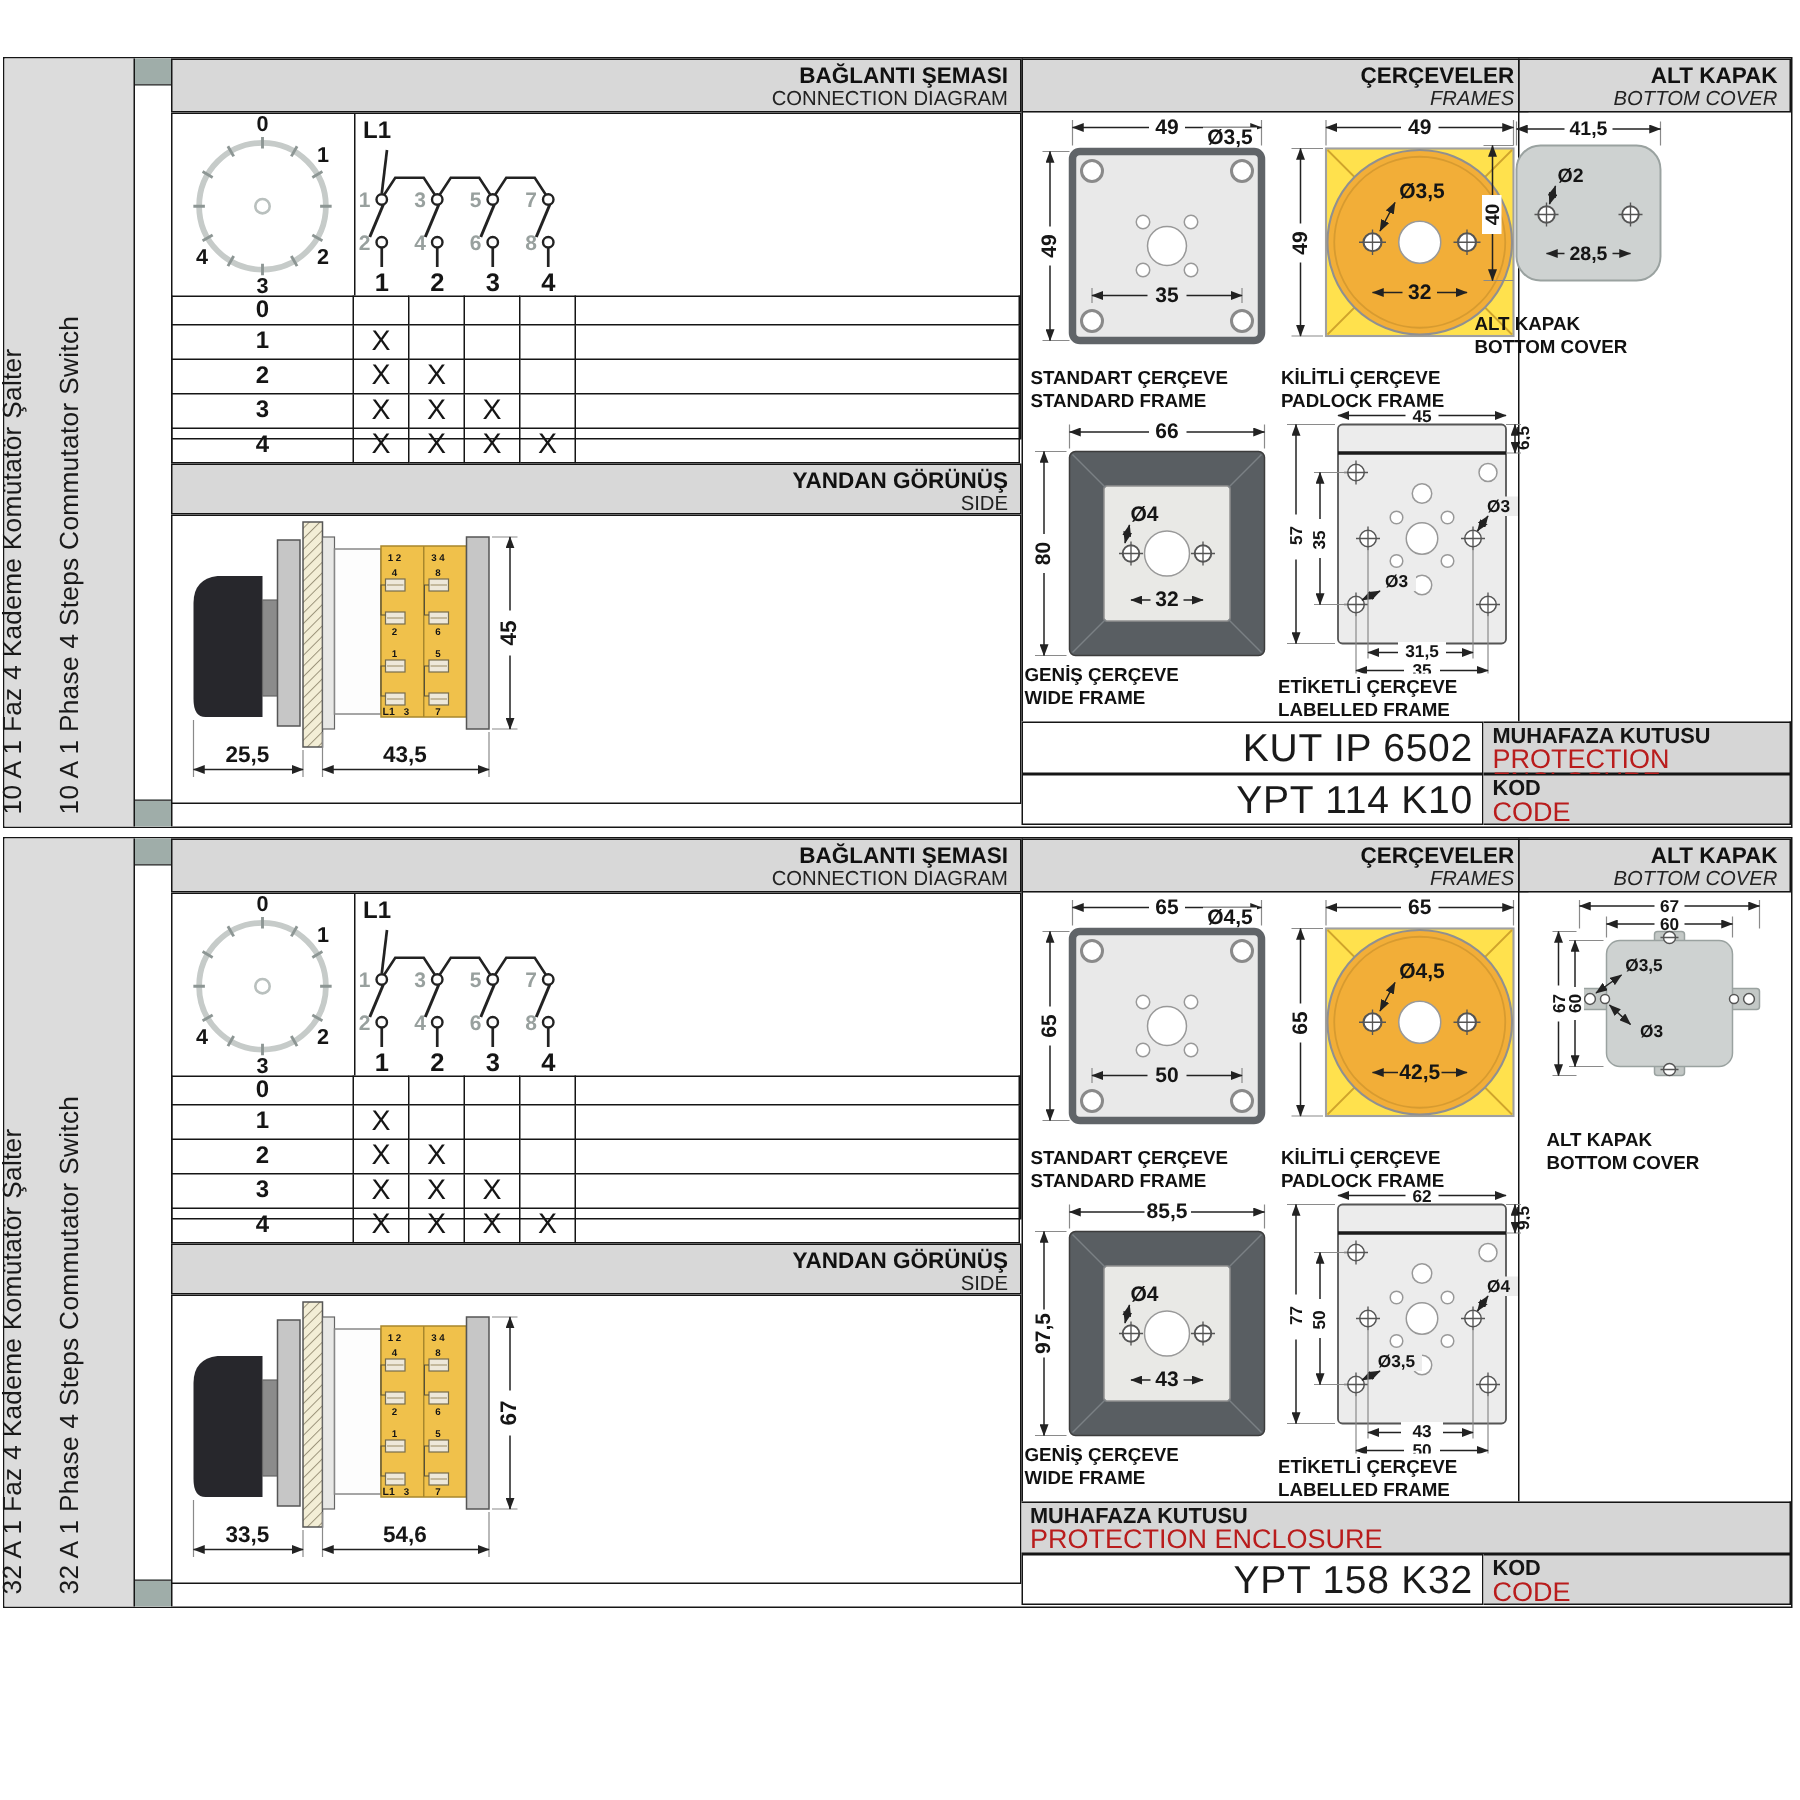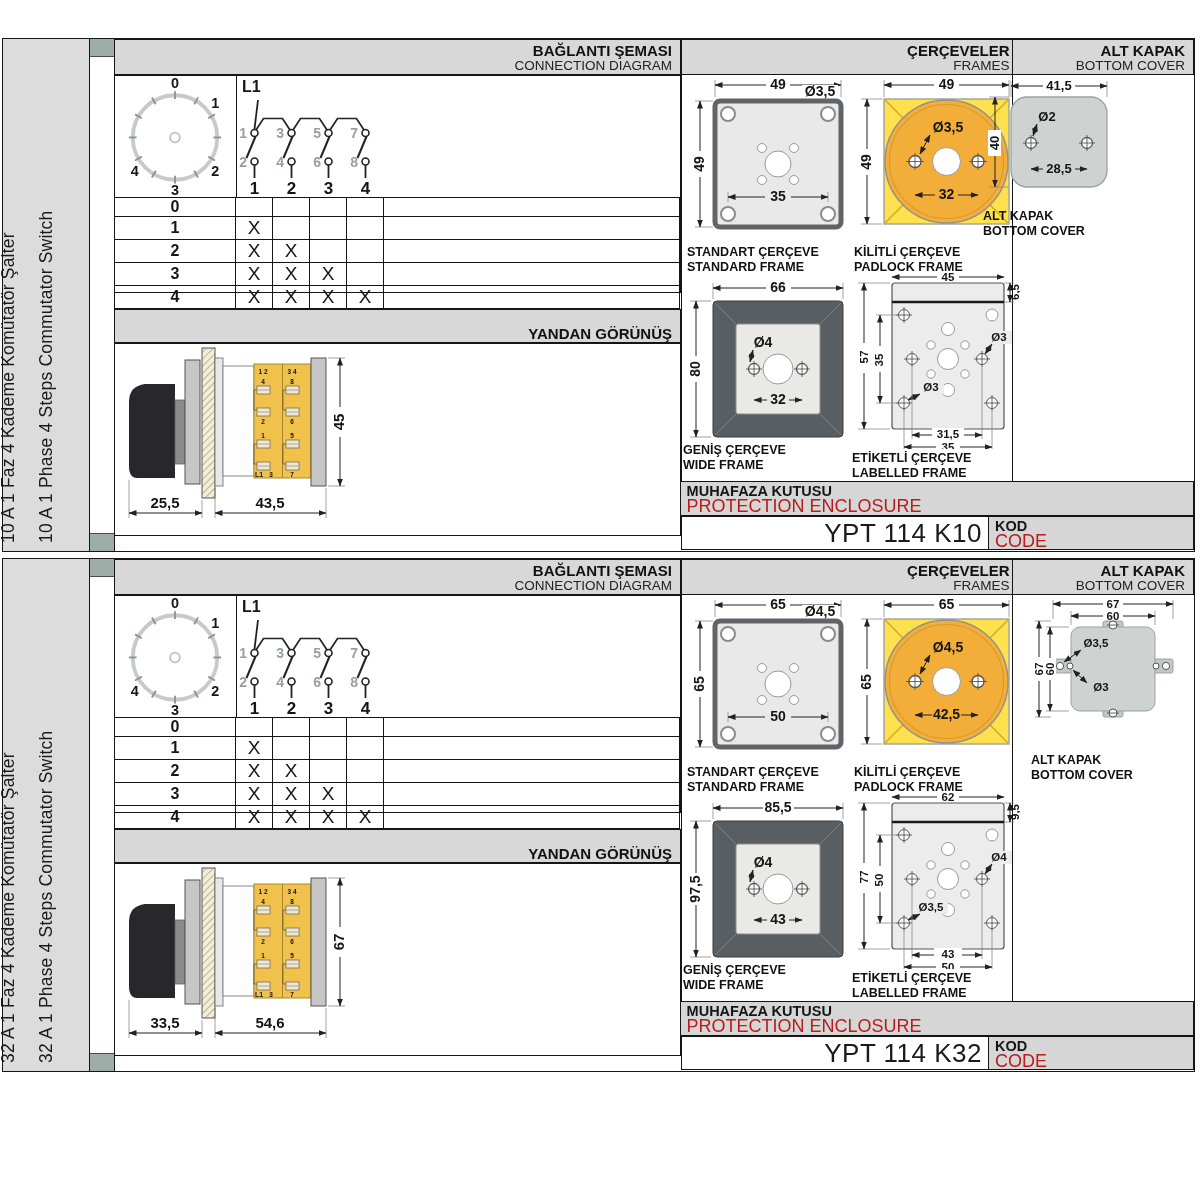--- a/index.html
+++ b/index.html
@@ -14,32 +14,32 @@
   .vtr{left:16px}.ven{left:54px}
   .strip{position:absolute;left:87.4px;top:0;bottom:0;width:23.6px;background:#fff;border-right:1.4px solid #151515;}
   .sq{position:absolute;left:0;right:0;height:17px;background:#9fada9;}
   .sqt{top:0;border-bottom:1px solid #4a4a4a}.sqb{bottom:0;border-top:1px solid #4a4a4a}
   
   .hdr{position:absolute;top:0;height:36px;background:#d8d8d8;border:1.4px solid #151515;box-sizing:border-box;
        text-align:right;padding:2px 8px 0 0;}
   .hconn{left:111px;width:567px}.hfr{left:677.6px;width:338px}.hcv{left:1008.6px;right:0}
   .htr{font-weight:bold;font-size:15px;line-height:17px;color:#111}
   .hen{font-size:13.5px;line-height:14px;color:#222}
-  .it{}
+  .it{font-style:italic}
   
   .connbox{position:absolute;left:111px;top:36px;width:567px;height:218px;border:1.4px solid #151515;box-sizing:border-box;background:#fff;}
   .dialcell{position:absolute;left:0;top:0;width:122px;height:121px;border-right:1.4px solid #151515;box-sizing:border-box;}
   .schemwrap{position:absolute;left:121px;top:0;width:444px;height:121px;}
   .steptable{position:absolute;left:-1px;top:121px;width:566px;border-collapse:collapse;table-layout:fixed;}
   .steptable td{border:1.2px solid #151515;height:17.6px;padding:0;text-align:center;vertical-align:middle;}
   .stepc{font-weight:bold;font-size:16px}
   .markc{font-size:19px;font-weight:400;font-family:"Liberation Sans",sans-serif;}
   
   .sidehdr{position:absolute;left:111px;top:270px;width:567px;height:34px;background:#d8d8d8;border:1.4px solid #151515;
-           box-sizing:border-box;text-align:right;padding:15px 8px 0 0;}
+           box-sizing:border-box;text-align:right;padding:2px 8px 0 0;}
   .sidebox{position:absolute;left:111px;top:304px;width:567px;height:193px;border:1.4px solid #151515;box-sizing:border-box;background:#fff;}
   
   .vl{position:absolute;top:0;height:442px;width:0;border-left:1.4px solid #151515;}
   .vl1{left:677.6px}.vl2{left:1008.6px}
   .frblock{position:absolute;text-align:left;}
   .frlabel{font-weight:bold;font-size:12.5px;line-height:14.5px;color:#111;margin-top:2px;}
   
   .codesrow{position:absolute;left:677.6px;right:0;display:flex;}
   .kut{top:442px;height:35px}.ypt{top:477px;height:34px}
   .codecell{width:308.4px;background:#fff;border:1.4px solid #151515;box-sizing:border-box;
@@ -500,20 +500,21 @@
           <line class="xl" x1="26" y1="108" x2="6" y2="108"></line>
       <line class="dl" x1="12" y1="18" x2="12" y2="108"></line>
       <rect x="5" y="51" width="13" height="26" fill="#fff"></rect>
       <text class="t13" x="16" y="64" transform="rotate(-90 16 64)">40</text>
     </svg>
     <div class="frlabel">ALT KAPAK</div>
     <div class="frlabel" style="margin-top:0">BOTTOM COVER</div>
   </div>
 
   <div class="codesrow kut">
+    <div class="codecell">KUT IP 6502</div>
     <div class="enccell">
       <div class="enctr">MUHAFAZA KUTUSU</div>
       <div class="encen">PROTECTION ENCLOSURE</div>
     </div>
   </div>
   <div class="codesrow ypt">
     <div class="codecell">YPT 114 K10</div>
     <div class="enccell">
       <div class="enctr">KOD</div>
       <div class="encen">CODE</div>
@@ -963,21 +964,21 @@
     <div class="frlabel" style="margin-top:0">BOTTOM COVER</div>
   </div>
 
   <div class="codesrow kut">
     <div class="enccell">
       <div class="enctr">MUHAFAZA KUTUSU</div>
       <div class="encen">PROTECTION ENCLOSURE</div>
     </div>
   </div>
   <div class="codesrow ypt">
-    <div class="codecell">YPT 114 K32</div>
+    <div class="codecell">YPT 158 K32</div>
     <div class="enccell">
       <div class="enctr">KOD</div>
       <div class="encen">CODE</div>
     </div>
   </div>
 </div>
 
 </div>
 
 </body></html>

